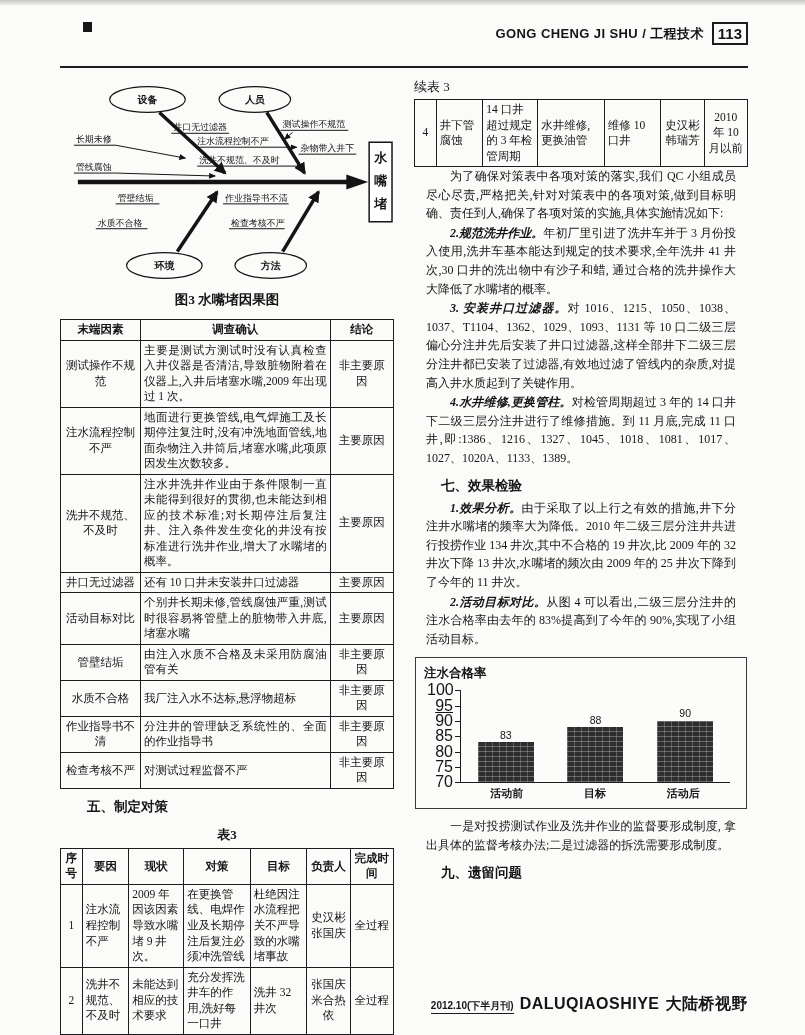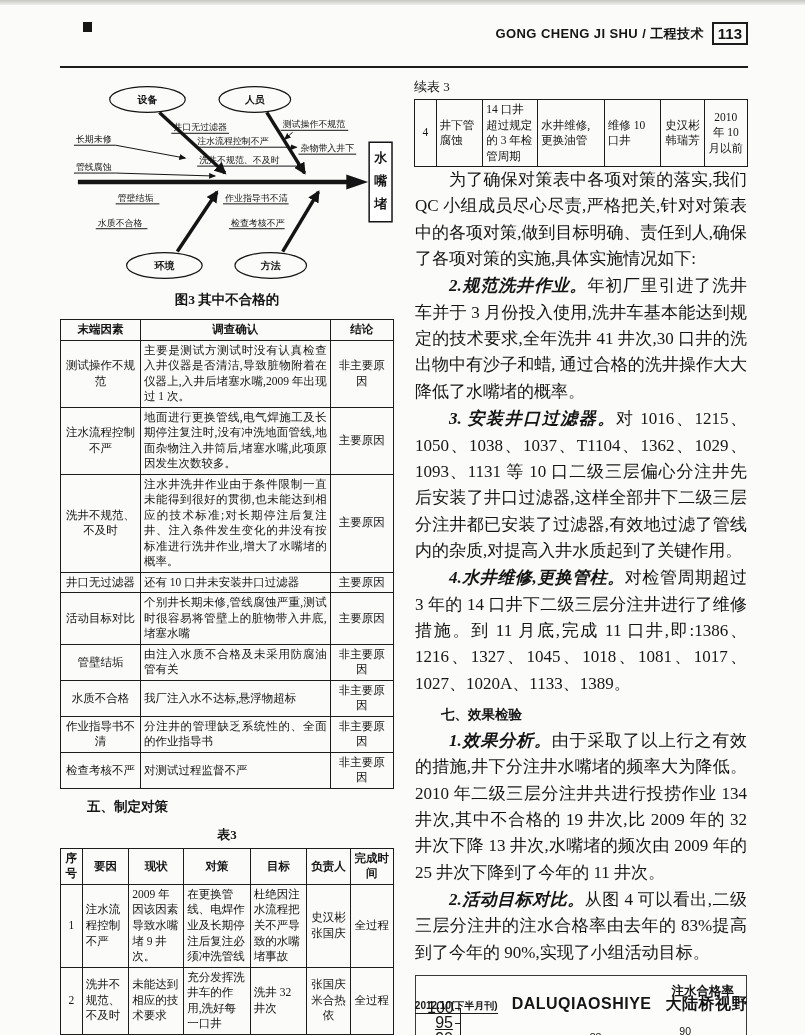--- a/index.html
+++ b/index.html
@@ -40,46 +40,46 @@
 
   .cause-table col.c1{width:24%;} .cause-table col.c2{width:57%;} .cause-table col.c3{width:19%;}
 
   .tbl3-caption{text-align:center;font-weight:bold;font-size:13px;margin:10px 0 4px;}
   .cont-caption{font-size:13px;margin:2px 0 3px;}
   .t3 col.n{width:6.5%;} .t3 col.a{width:14%;} .t3 col.b{width:16.5%;} .t3 col.cc{width:20%;}
   .t3 col.d{width:17%;} .t3 col.e{width:13%;} .t3 col.f{width:13%;}
 
   
   .sec-head{font-weight:bold;font-size:13.5px;margin:9px 0 4px;text-indent:2em;}
-  .body-text{font-size:17px;line-height:1.55;text-indent:2em;text-align:justify;margin:0 1px 1px;}
+  .body-text{font-size:12px;line-height:1.55;text-indent:2em;text-align:justify;margin:0 12px 1px;}
   .lead{font-style:italic;font-weight:bold;}
 
   
   .chart-frame{border:1.5px solid #3a3a3a;margin:9px 1px 8px;padding:7px 12px 7px 8px;background:#fcfcfb;}
-  .chart-title{text-align:right;font-weight:bold;font-size:12.5px;
+  .chart-title{text-align:left;font-weight:bold;font-size:12.5px;
     font-family:"Liberation Sans","DejaVu Sans",sans-serif;margin-bottom:8px;}
   .chart-area{position:relative;height:92px;margin:4px 4px 0 36px;
     border-left:1.5px solid #1c1c1c;border-bottom:1.5px solid #1c1c1c;}
   .ytick{position:absolute;left:-34px;width:26px;text-align:right;font-size:16px;
     font-family:"Liberation Sans","DejaVu Sans",sans-serif;transform:translateY(50%);line-height:1;}
   .ytick::after{content:"";position:absolute;right:-7px;top:50%;width:5px;height:1px;background:#1c1c1c;}
   .bars{position:absolute;inset:0;display:flex;justify-content:space-around;align-items:flex-end;}
   .bar-wrap{display:flex;flex-direction:column;justify-content:flex-end;align-items:center;
     height:100%;width:56px;}
   .bar-label{font-size:10.5px;font-family:"Liberation Sans","DejaVu Sans",sans-serif;
     line-height:1;margin-bottom:2px;}
   .bar{width:100%;background-color:#2e2e2e;
     background-image:
       repeating-linear-gradient(0deg, rgba(255,255,255,.28) 0 1px, transparent 1px 5px),
       repeating-linear-gradient(90deg, rgba(255,255,255,.22) 0 1px, transparent 1px 7px);}
   .x-labels{display:flex;justify-content:space-around;margin:3px 4px 0 36px;
     font-size:11px;font-weight:bold;font-family:"Liberation Sans","DejaVu Sans",sans-serif;}
 
   
-  .footer{position:absolute;right:57px;bottom:20px;display:flex;align-items:baseline;gap:14px;margin-top:48px;}
+  .footer{position:absolute;right:57px;bottom:20px;display:flex;align-items:baseline;gap:6px;margin-top:48px;}
   .footer-issue{font-family:"Liberation Sans","DejaVu Sans",sans-serif;font-weight:bold;
     font-size:10px;border-bottom:1.5px solid #1c1c1c;}
   .footer-brand{font-family:"Liberation Sans","DejaVu Sans",sans-serif;font-weight:bold;
     font-size:16px;letter-spacing:.5px;}
 </style>
 </head>
 <body>
 
 <div class="scan-mark"></div>
 
@@ -150,21 +150,21 @@
         <line x1="56" y1="124" x2="100" y2="124" stroke="#141414" stroke-width="1"></line>
         <text x="38" y="146" font-size="9">水质不合格</text>
         <line x1="36" y1="149" x2="88" y2="149" stroke="#141414" stroke-width="1"></line>
 
         <text x="166" y="121" font-size="9">作业指导书不清</text>
         <line x1="164" y1="124" x2="230" y2="124" stroke="#141414" stroke-width="1"></line>
         <text x="172" y="146" font-size="9">检查考核不严</text>
         <line x1="170" y1="149" x2="226" y2="149" stroke="#141414" stroke-width="1"></line>
       </svg>
 
-      <div class="fig-caption">图3 其中不合格的</div>
+      <div class="fig-caption">图3 水嘴堵因果图</div>
 
       <table class="cause-table">
         <colgroup>
             <col class="c1">
             <col class="c2">
             <col class="c3">
           </colgroup>
         <tbody>
             <tr>
           <th>末端因素</th>

